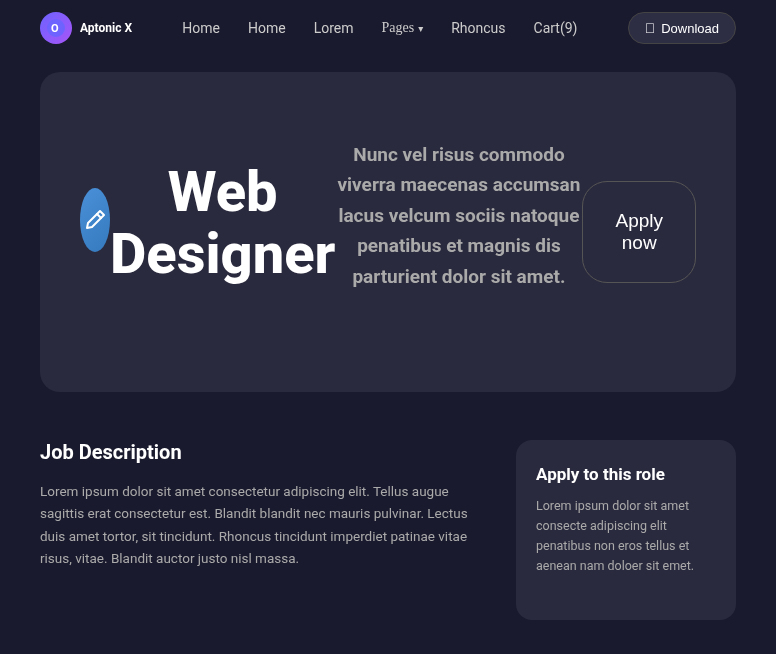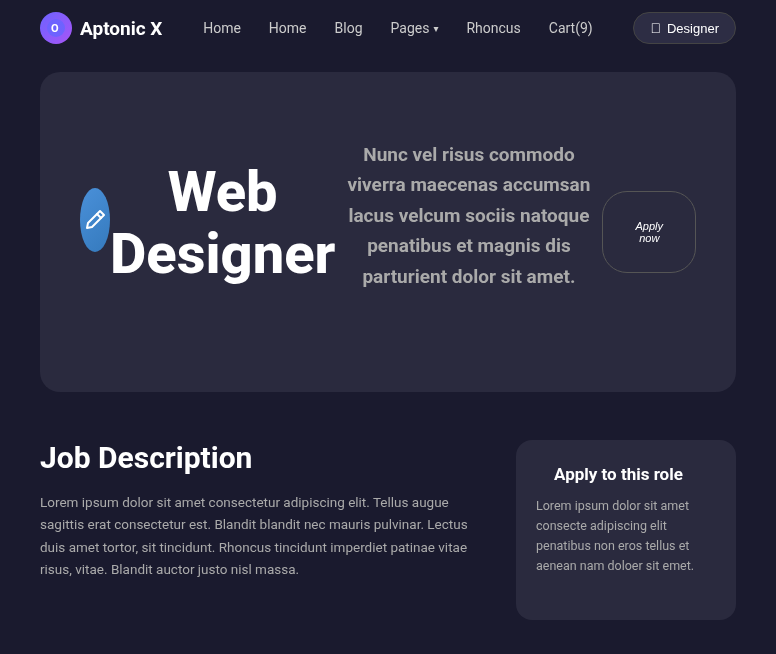--- a/index.html
+++ b/index.html
@@ -31,39 +31,40 @@
       height: 32px;
       background: linear-gradient(135deg, #6c63ff, #a855f7);
       border-radius: 50%;
       display: flex;
       align-items: center;
       justify-content: center;
       font-size: 14px;
       font-weight: bold;
     }
     .logo-text {
-      font-size: 19px;
+      font-size: 12px;
       font-weight: 700;
       color: #fff;
     }
     .nav-links {
       display: flex;
       align-items: center;
       gap: 28px;
     }
     .nav-link {
       color: #ccc;
       font-size: 14px;
       cursor: pointer;
       text-decoration: none;
     }
     .nav-link-pages {
       display: flex;
       align-items: center;
       gap: 4px;
+      font-family: Liberation Serif, serif;
     }
     .chevron-down {
       font-size: 10px;
       color: #ccc;
     }
     .nav-download-btn {
       background: #2d2d44;
       border: 1px solid #444;
       color: #fff;
       padding: 7px 16px;
@@ -114,37 +115,36 @@
       max-width: 420px;
       margin-bottom: 32px;
       font-weight: bold;
     }
     .hero-apply-btn {
       background: transparent;
       border: 1.5px solid #555;
       color: #fff;
       padding: 28px 32px;
       border-radius: 25px;
-      font-size: 11px;
+      font-size: 19px;
       cursor: pointer;
-      font-style: italic;
     }
 
     
     .main-content {
       display: flex;
       gap: 24px;
       padding: 32px 40px;
       align-items: flex-start;
     }
     .job-description {
       flex: 1;
     }
     .job-desc-title {
-      font-size: 30px;
+      font-size: 20px;
       font-weight: 700;
       color: #fff;
       margin-bottom: 16px;
     }
     .job-desc-text {
       color: #aaa;
       font-size: 13.5px;
       line-height: 1.65;
       margin-bottom: 16px;
     }
@@ -155,21 +155,20 @@
       flex-shrink: 0;
       background: #2a2a3e;
       border-radius: 16px;
       padding: 24px 20px;
     }
     .apply-card-title {
       font-size: 17px;
       font-weight: 700;
       color: #fff;
       margin-bottom: 12px;
-      margin-left: 18px;
     }
     .apply-card-text {
       color: #aaa;
       font-size: 12.5px;
       line-height: 1.6;
       margin-bottom: 20px;
     }
   </style>
 </head>
 <body>
@@ -187,32 +186,32 @@
         </defs>
         <text x="4" y="13" font-size="11" fill="white" font-weight="bold">O</text>
       </svg>
     </div>
     <span class="logo-text">Aptonic X</span>
   </div>
 
   <div class="nav-links">
     <a class="nav-link">Home</a>
     <a class="nav-link">Home</a>
-    <a class="nav-link">Blog</a>
+    <a class="nav-link">Lorem</a>
     <a class="nav-link nav-link-pages">
       <span>Pages</span>
       <span class="chevron-down">▾</span>
     </a>
     <a class="nav-link">Rhoncus</a>
     <a class="nav-link">Cart(9)</a>
   </div>
 
   <button class="nav-download-btn">
     <span class="apple-icon"></span>
-    <span>Designer</span>
+    <span>Download</span>
   </button>
 </nav>
 
 <section class="hero-section">
   <div class="hero-icon-circle">
     <svg width="30" height="30" viewBox="0 0 30 30" fill="none">
       <path d="M20 6L24 10L12 22L7 23L8 18L20 6Z" stroke="white" stroke-width="2" fill="none" stroke-linejoin="round" stroke-linecap="round"></path>
       <path d="M17 9L21 13" stroke="white" stroke-width="2" stroke-linecap="round"></path>
     </svg>
   </div>

